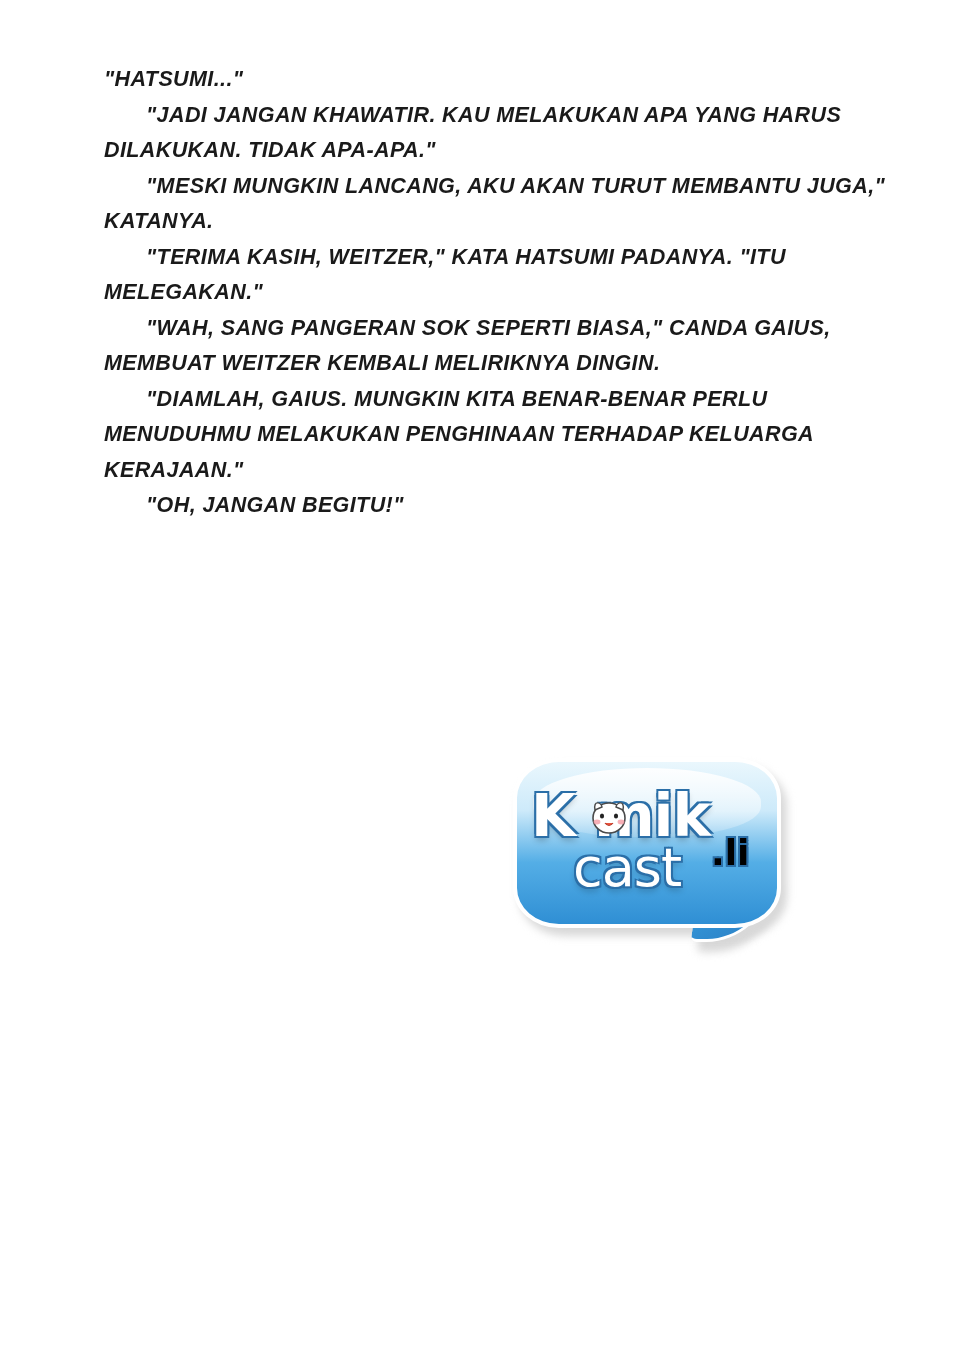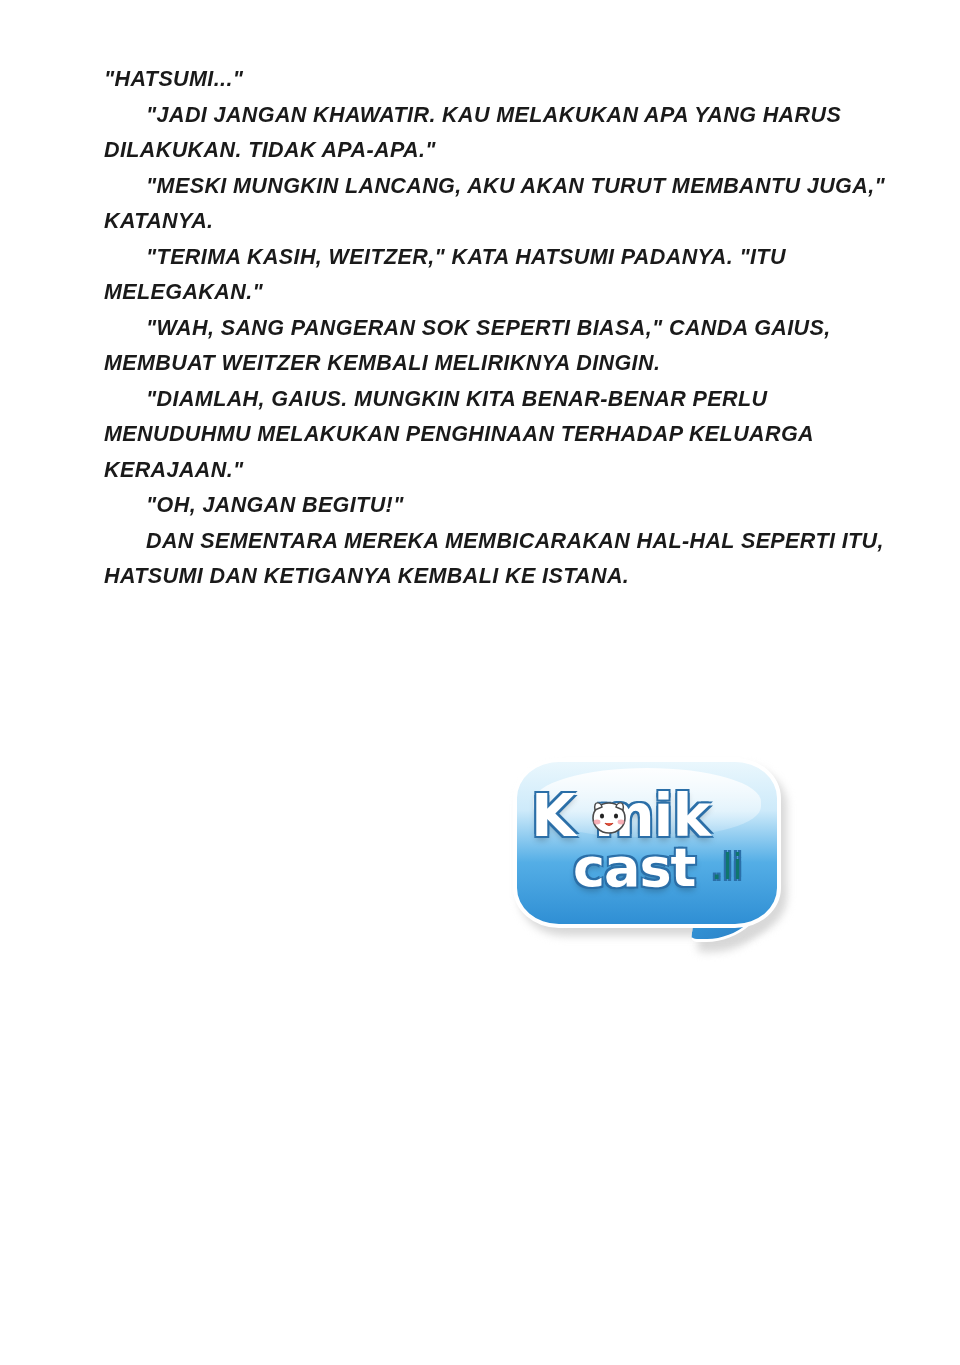--- a/index.html
+++ b/index.html
@@ -128,37 +128,37 @@
     text-shadow:
       -2px -2px 0 #2b6fa8, 2px -2px 0 #2b6fa8,
       -2px 2px 0 #2b6fa8, 2px 2px 0 #2b6fa8,
       0 4px 6px rgba(0,0,0,0.25);
   }
   .logo-line2 {
     position: absolute;
     left: 68px;
     top: 88px;
     font-family: "DejaVu Sans", sans-serif;
-    font-weight: 700;
+    font-weight: 400;
     font-size: 54px;
     letter-spacing: -1px;
     color: #ffffff;
     text-shadow:
       -2px -2px 0 #2b6fa8, 2px -2px 0 #2b6fa8,
       -2px 2px 0 #2b6fa8, 2px 2px 0 #2b6fa8,
       0 4px 6px rgba(0,0,0,0.25);
   }
   .logo-suffix {
     position: absolute;
     left: 206px;
-    top: 98px;
-    font-family: "DejaVu Sans", sans-serif;
-    font-weight: 400;
+    top: 84px;
+    font-family: "DejaVu Sans", sans-serif;
+    font-weight: 700;
     font-size: 36px;
-    color: #0f766e;
+    color: #000000;
     text-shadow:
       -2px -2px 0 #2b6fa8, 2px -2px 0 #2b6fa8,
       -2px 2px 0 #2b6fa8, 2px 2px 0 #2b6fa8;
   }
   
   .mascot {
     position: absolute;
     left: 82px;
     top: 46px;
     width: 44px;
@@ -171,21 +171,20 @@
 <div class="page">
 
   <div class="text-block">
     <p class="para">"HATSUMI..."</p>
     <p class="para indent">"JADI JANGAN KHAWATIR. KAU MELAKUKAN APA YANG HARUS DILAKUKAN. TIDAK APA-APA."</p>
     <p class="para indent">"MESKI MUNGKIN LANCANG, AKU AKAN TURUT MEMBANTU JUGA," KATANYA.</p>
     <p class="para indent">"TERIMA KASIH, WEITZER," KATA HATSUMI PADANYA. "ITU MELEGAKAN."</p>
     <p class="para indent">"WAH, SANG PANGERAN SOK SEPERTI BIASA," CANDA GAIUS, MEMBUAT WEITZER KEMBALI MELIRIKNYA DINGIN.</p>
     <p class="para indent">"DIAMLAH, GAIUS. MUNGKIN KITA BENAR-BENAR PERLU MENUDUHMU MELAKUKAN PENGHINAAN TERHADAP KELUARGA KERAJAAN."</p>
     <p class="para indent">"OH, JANGAN BEGITU!"</p>
-    <p class="para indent">DAN SEMENTARA MEREKA MEMBICARAKAN HAL-HAL SEPERTI ITU, HATSUMI DAN KETIGANYA KEMBALI KE ISTANA.</p>
   </div>
 
   <div class="logo-wrap">
     <div class="bubble-tail-shadow"></div>
     <div class="bubble-shadow"></div>
     <div class="bubble-tail"></div>
     <div class="bubble">
       <div class="bubble-gloss"></div>
     </div>
 

